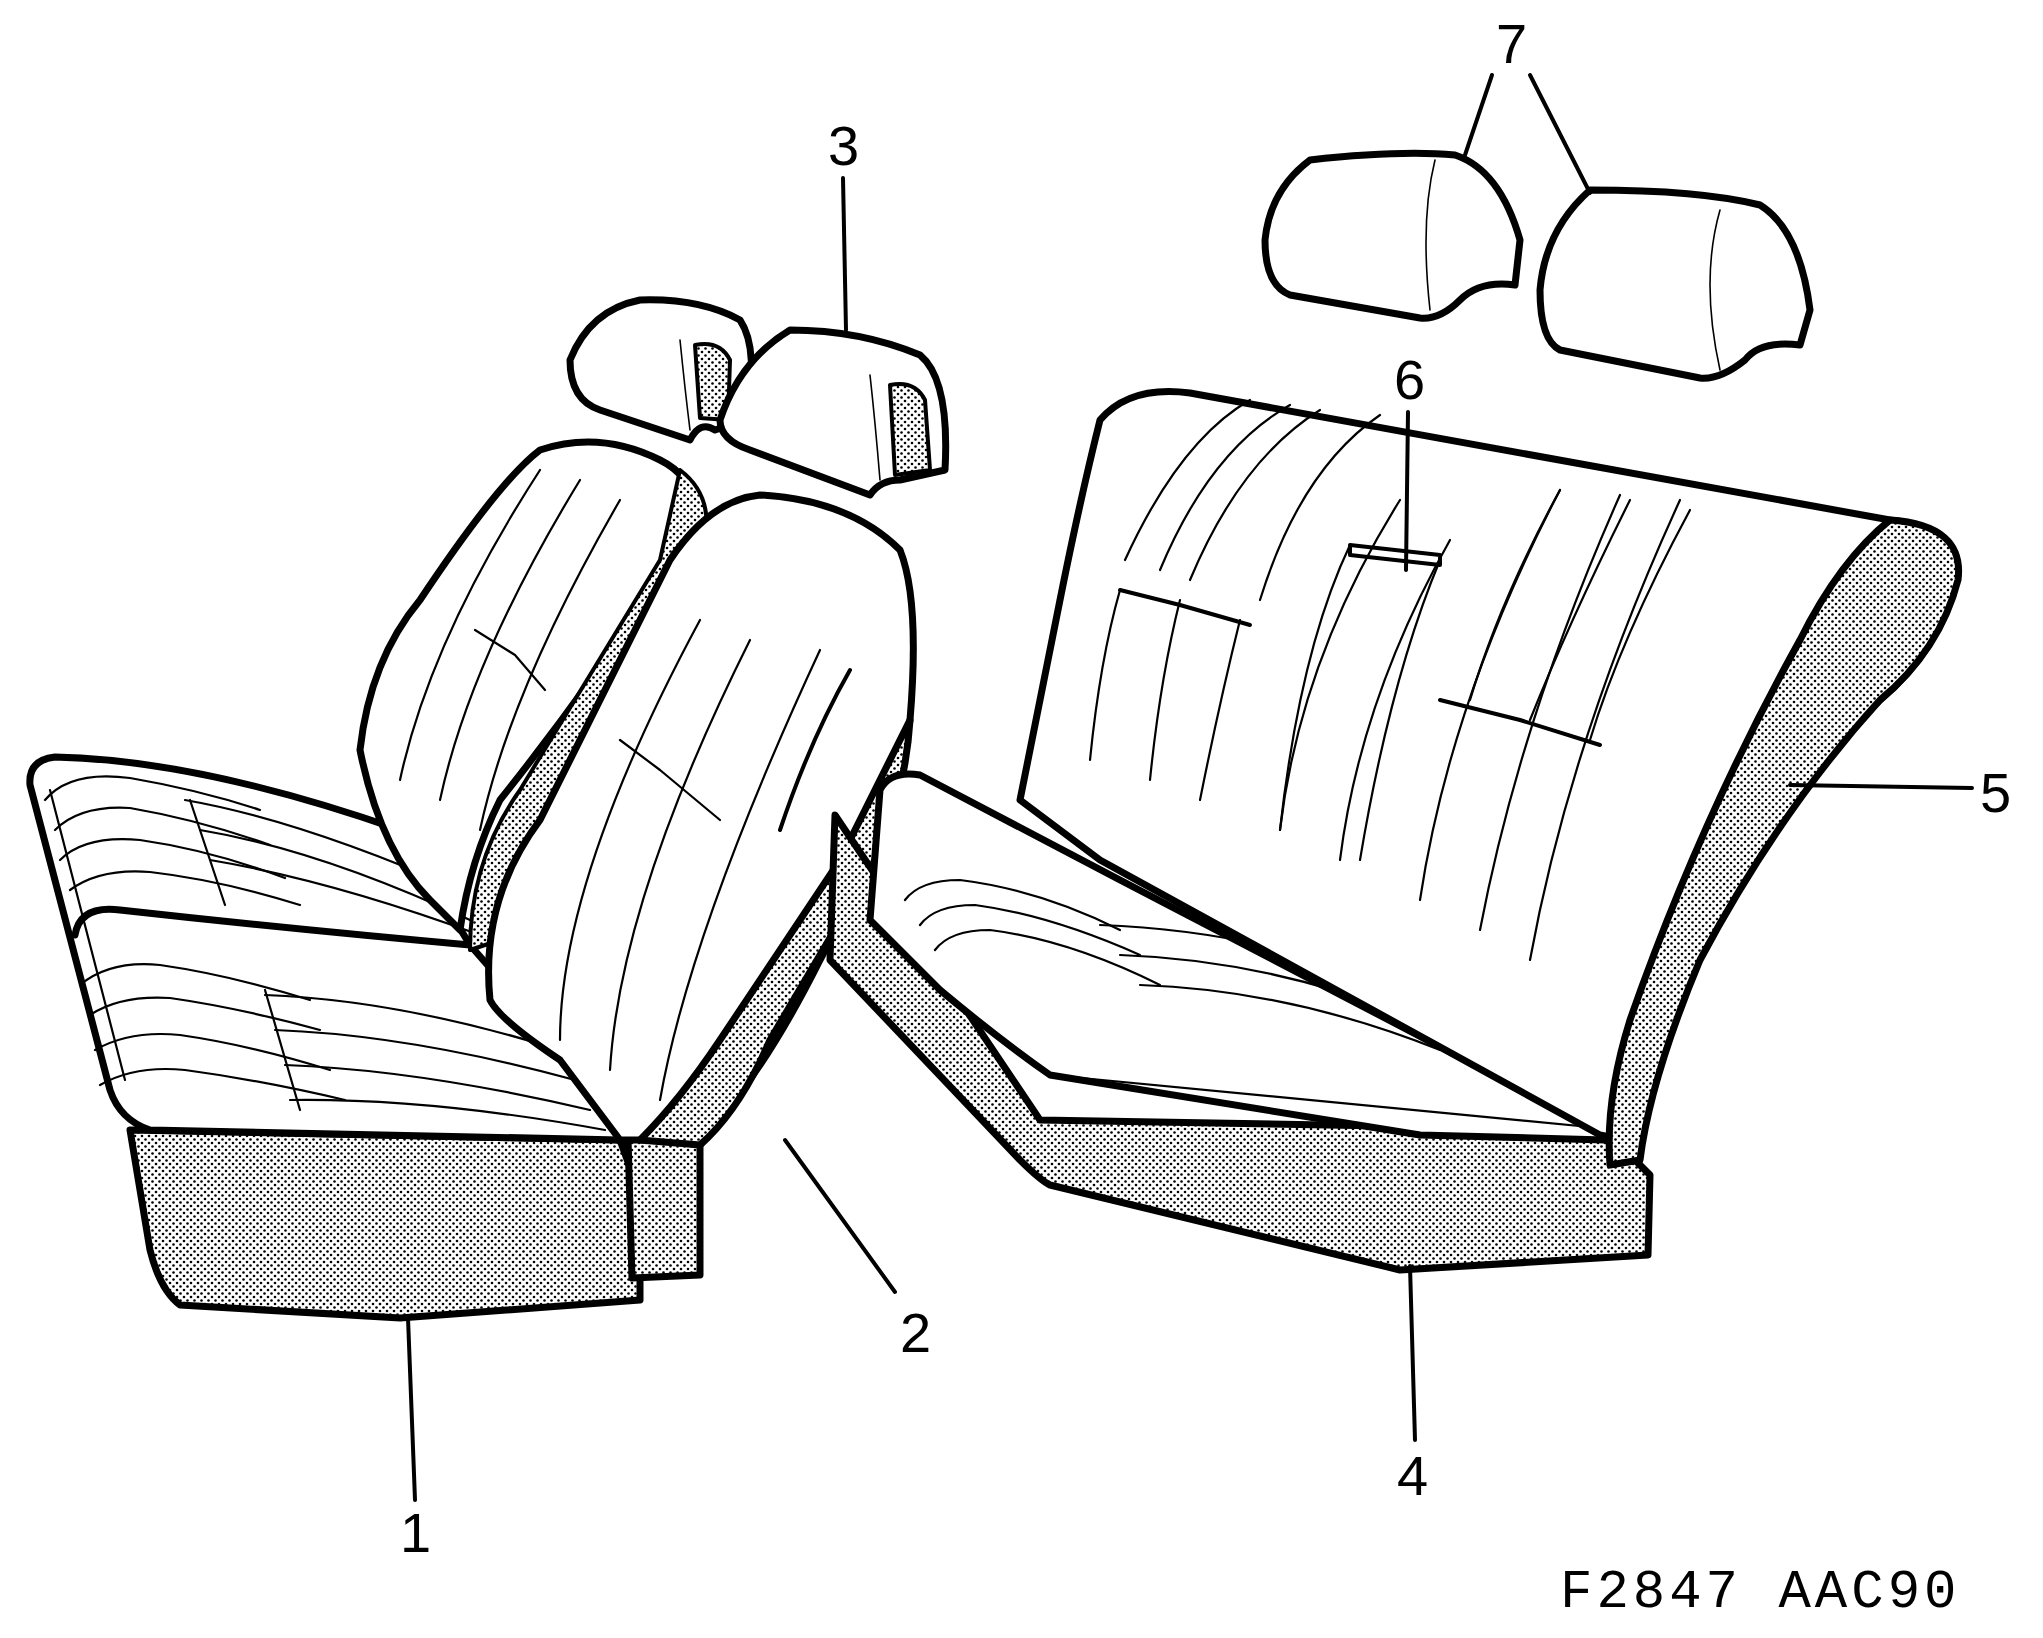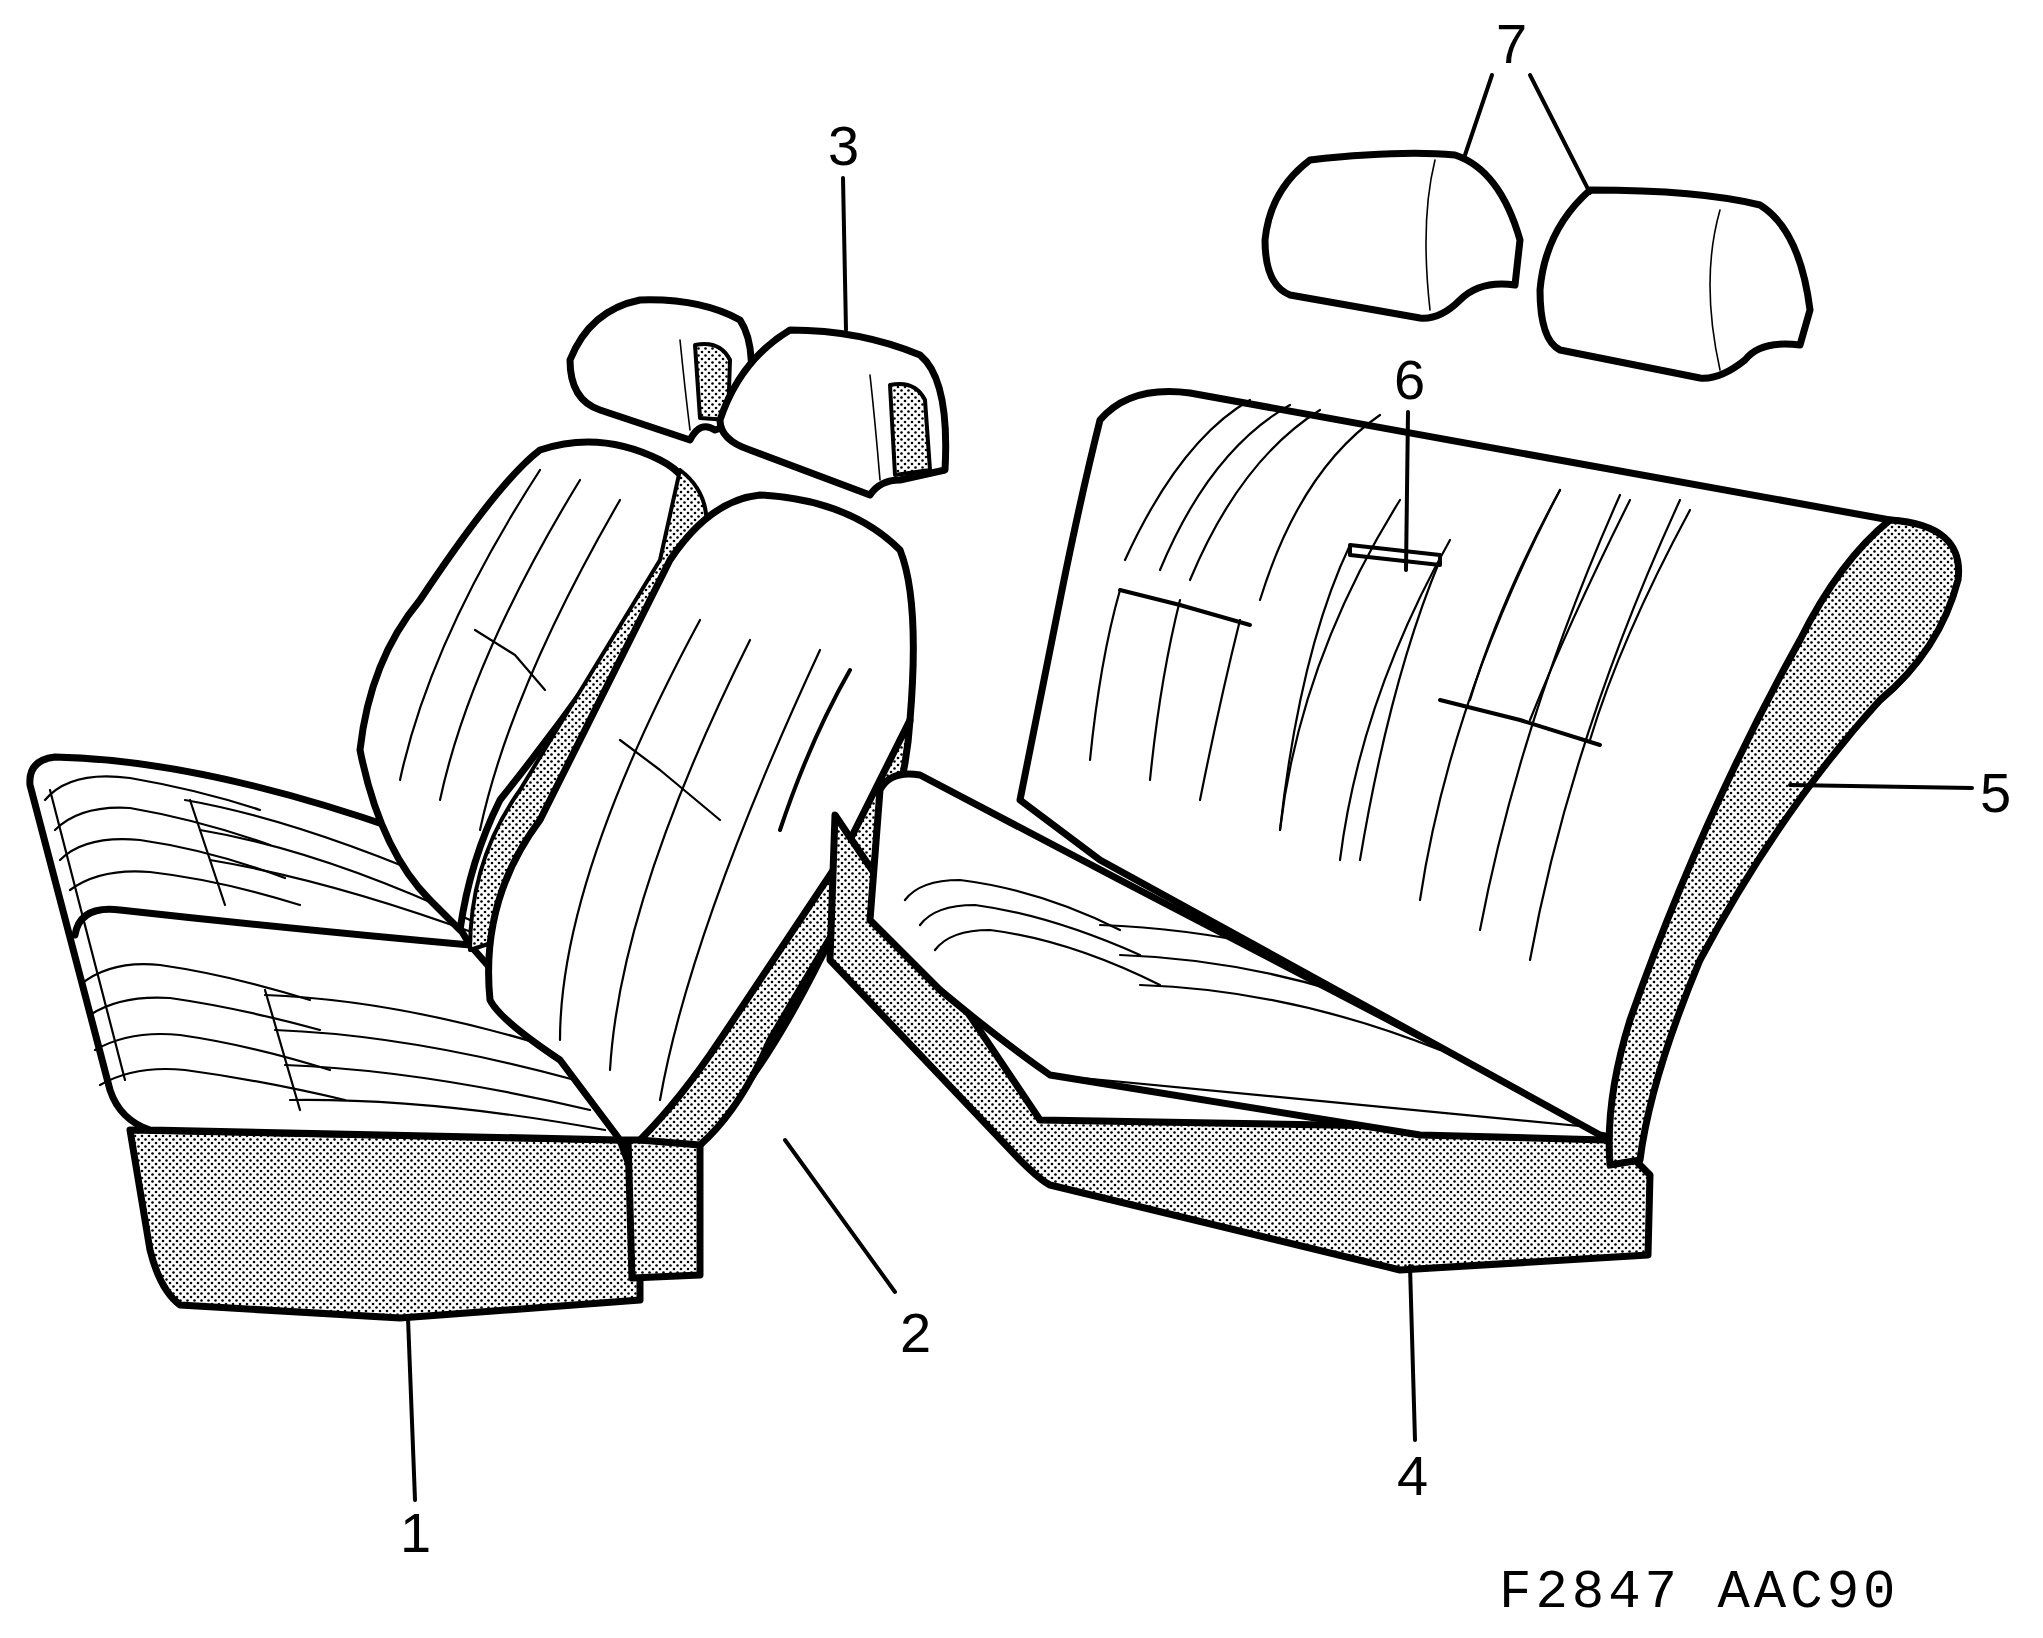--- a/index.html
+++ b/index.html
@@ -157,14 +157,14 @@
   
   <span class="callout-label" style="left:400px; top:1505px;">1</span>
   <span class="callout-label" style="left:900px; top:1305px;">2</span>
   <span class="callout-label" style="left:828px; top:118px;">3</span>
   <span class="callout-label" style="left:1397px; top:1448px;">4</span>
   <span class="callout-label" style="left:1980px; top:765px;">5</span>
   <span class="callout-label" style="left:1394px; top:352px;">6</span>
   <span class="callout-label" style="left:1496px; top:16px;">7</span>
 
   
-  <span class="ref-code" style="left:1499px; top:1562px;">F2847 AAC90</span>
+  <span class="ref-code" style="left:1560px; top:1562px;">F2847 AAC90</span>
 </div>
 
 </body></html>

